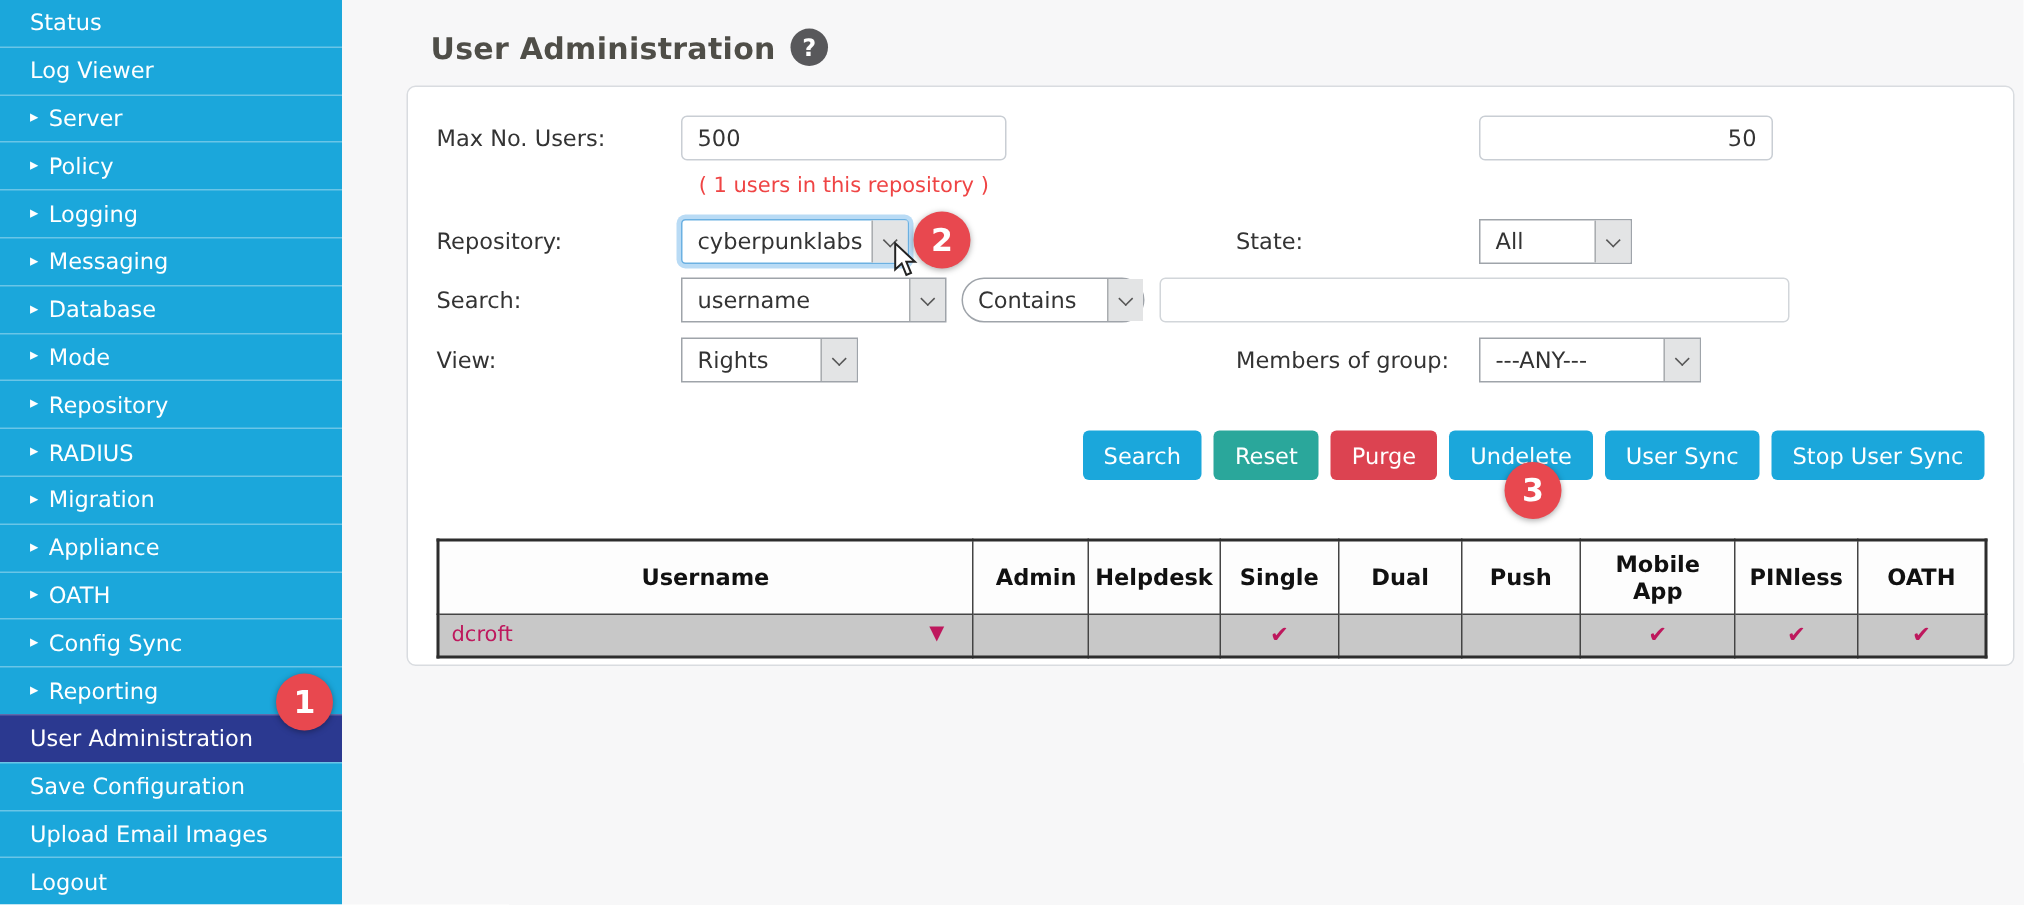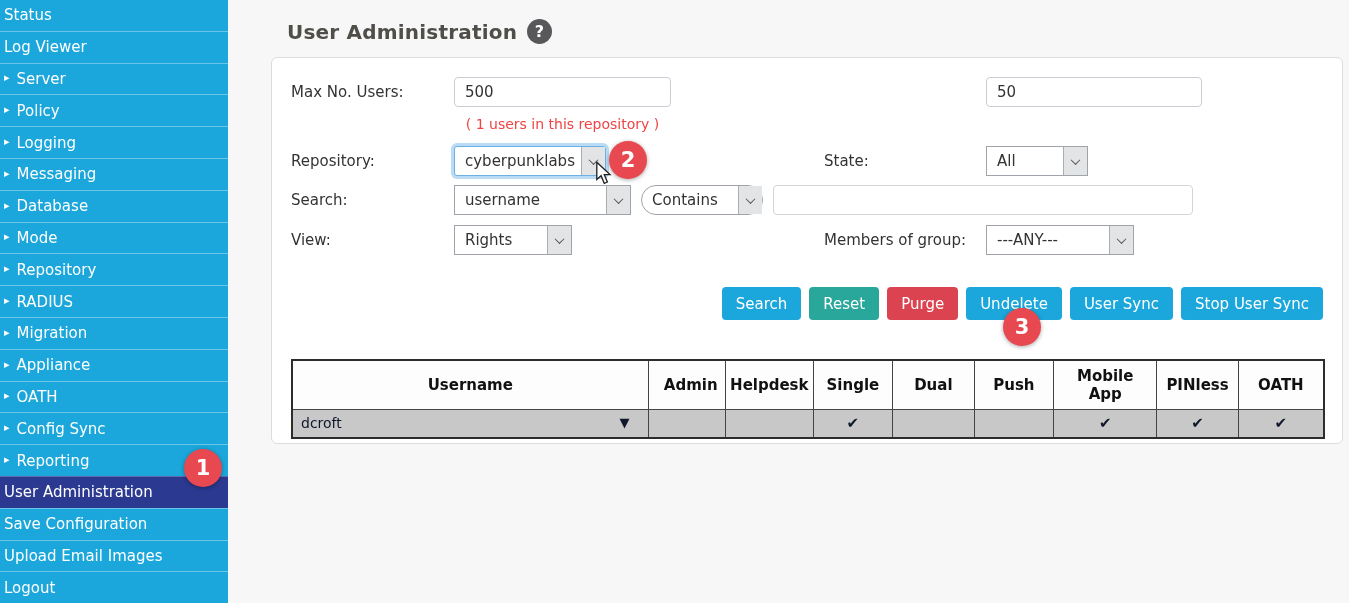--- a/index.html
+++ b/index.html
@@ -2,21 +2,21 @@
 <html><head>
 <meta charset="utf-8">
 <style>
   * { margin:0; padding:0; box-sizing:border-box; }
   html,body { width:1349px; height:603px; overflow:hidden; }
   body { font-family:"DejaVu Sans","Liberation Sans",sans-serif; background:#f7f7f8; position:relative; }
 
   
   .sidebar { position:absolute; left:0; top:0; width:228px; height:603px;
              background:#1ba7db; display:flex; flex-direction:column; z-index:2; }
-  .sb-item { flex:1; display:flex; align-items:center; padding-left:4px;
+  .sb-item { flex:1; display:flex; align-items:center; padding-left:20px;
              color:#fff; font-size:15px; font-weight:500; cursor:pointer; position:relative;
              border-top:1px solid rgba(255,255,255,0.35); white-space:nowrap; }
   .sb-item:first-child { border-top:none; }
   .sb-item.active { background:#2b3990; border-top-color:rgba(255,255,255,0.25); }
   .sb-arrow { font-size:11px; margin-right:7px; position:relative; top:-1px; }
 
   
   .badge { position:absolute; width:38px; height:38px; border-radius:50%;
            background:#e8484f; color:#fff; font-size:21px; font-weight:bold;
            display:flex; align-items:center; justify-content:center;
@@ -60,21 +60,21 @@
          color:#fff; font-size:15px; font-family:inherit; cursor:pointer; white-space:nowrap; }
   .btn-blue { background:#1ba7db; }
   .btn-teal { background:#2aa79b; }
   .btn-red  { background:#dc4351; }
 
   
   .user-table { position:absolute; left:19px; top:301px; width:1034px;
                 border-collapse:collapse; border:2px solid #2d2d2d; table-layout:fixed; }
   .user-table th { border:1px solid #444; background:#fdfdfd; font-size:15px; font-weight:bold;
                    color:#111; padding:6px 4px; text-align:center; }
-  .user-table td { border:1px solid #444; background:#c8c8c8; font-size:14px; color:#0f172a;
+  .user-table td { border:1px solid #444; background:#c8c8c8; font-size:14px; color:#be185d;
                    height:28px; text-align:center; padding:0 4px; }
   .user-table td.username-cell { text-align:left; padding-left:8px; }
   .row-expand { float:right; margin-right:14px; font-size:13px; cursor:pointer; }
   .check { font-size:15px; font-weight:bold; }
 
   
   .cursor { position:absolute; left:593px; top:161px; z-index:11; pointer-events:none; }
 </style>
 </head>
 <body>
@@ -152,21 +152,21 @@
     </div>
   </nav>
 
 <h1 class="page-title">User Administration</h1>
 <div class="help-icon">?</div>
 
 <section class="panel">
 
   <label class="frm-label" style="left:19px; top:19px;">Max No. Users:</label>
   <input class="txt-input" style="left: 182px; top: 19px; width: 217px;" value="500">
-  <input class="txt-input" style="left: 714px; top: 19px; width: 216px;" value="50">
+  <input class="txt-input" style="left: 714px; top: 19px; width: 196px; text-align: right;" value="50">
 
   <div class="note-blue" style="left:182px; top:58px; width:217px;">( 1  users in this repository )</div>
 
   <label class="frm-label" style="left:19px; top:88px;">Repository:</label>
   <div class="sel focused" style="left:182px; top:88px; width:152px;">
     <span class="sel-val">cyberpunklabs</span>
     <span class="sel-btn">
         <span class="chev"></span>
       </span>
   </div>

